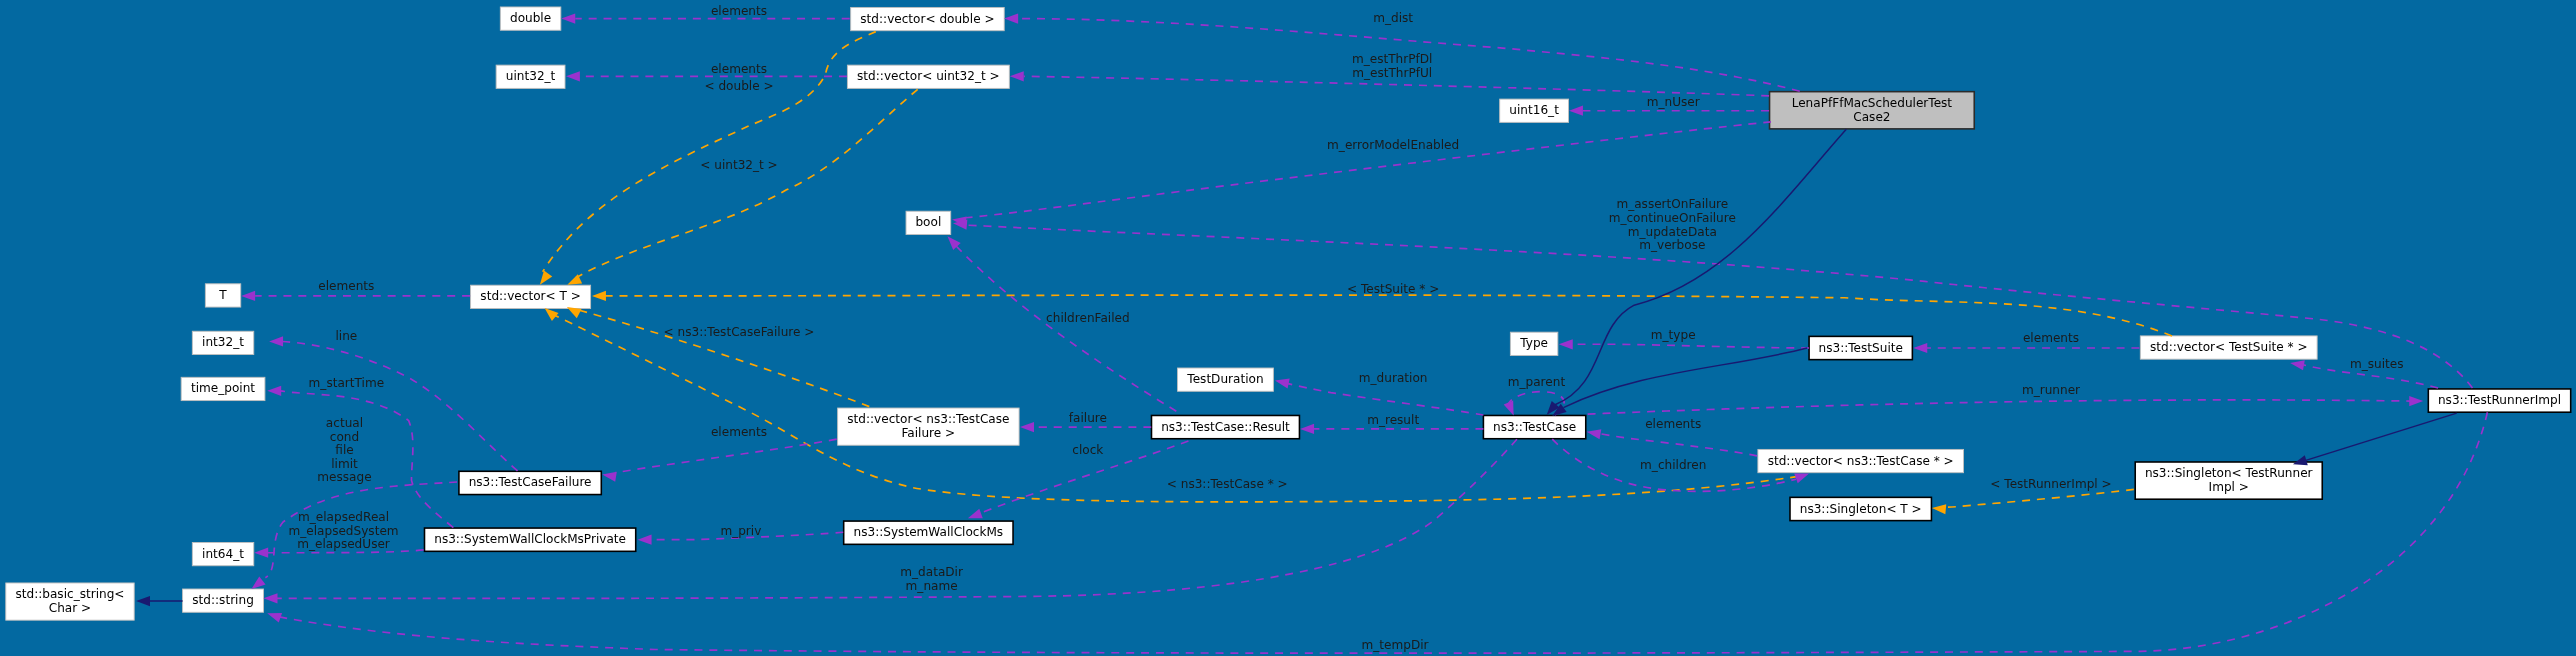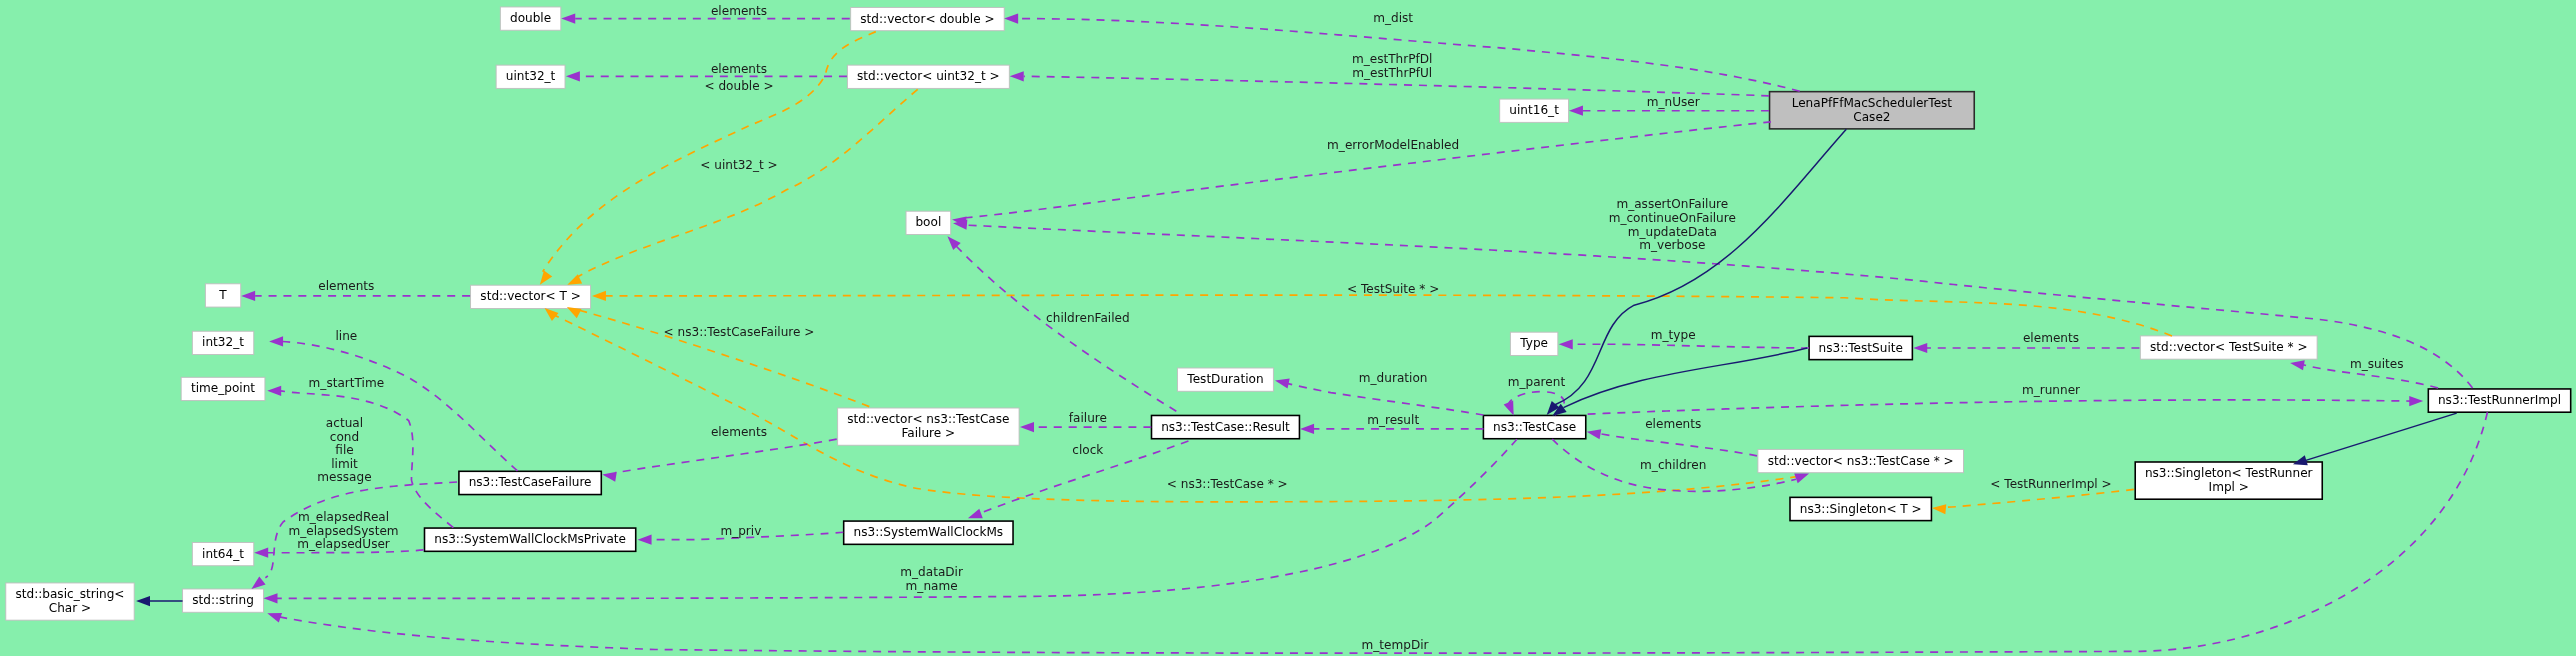--- a/index.html
+++ b/index.html
@@ -1,17 +1,17 @@
 <!DOCTYPE html>
 <html style="font-size:15px"><head>
 <meta charset="utf-8">
 <title>LenaPfFfMacSchedulerTestCase2 collaboration diagram</title>
 <style>
   html,body{margin:0;padding:0;background:#ffffff;}
-  #diagram-root{position:relative;width:2576px;height:656px;background:#86efac;overflow:hidden;}
+  #diagram-root{position:relative;width:2576px;height:656px;background:#0369a1;overflow:hidden;}
   svg#collab-diagram{display:block;}
   .node-label{font-family:"DejaVu Sans",sans-serif;font-size:13px;fill:#000000;text-anchor:middle;}
   .edge-label{font-family:"DejaVu Sans",sans-serif;font-size:13px;fill:#1a1a1a;text-anchor:middle;}
   .edge-line{fill:none;stroke-linecap:butt;}
   .edge-dashed{stroke-width:1.8;stroke-dasharray:8.6,7.4;}
   .edge-solid{stroke-width:1.6;}
   .node-box-plain{fill:#ffffff;stroke:#bfbfbf;stroke-width:1;}
   .node-box-class{fill:#ffffff;stroke:#000000;stroke-width:1.7;}
   .node-box-focus{fill:#bfbfbf;stroke:#2b2b2b;stroke-width:1.7;}
 </style>

